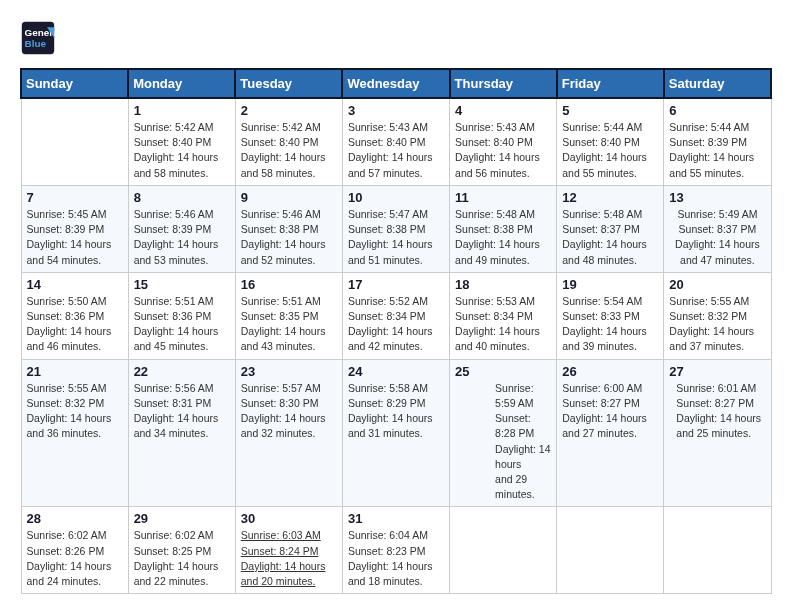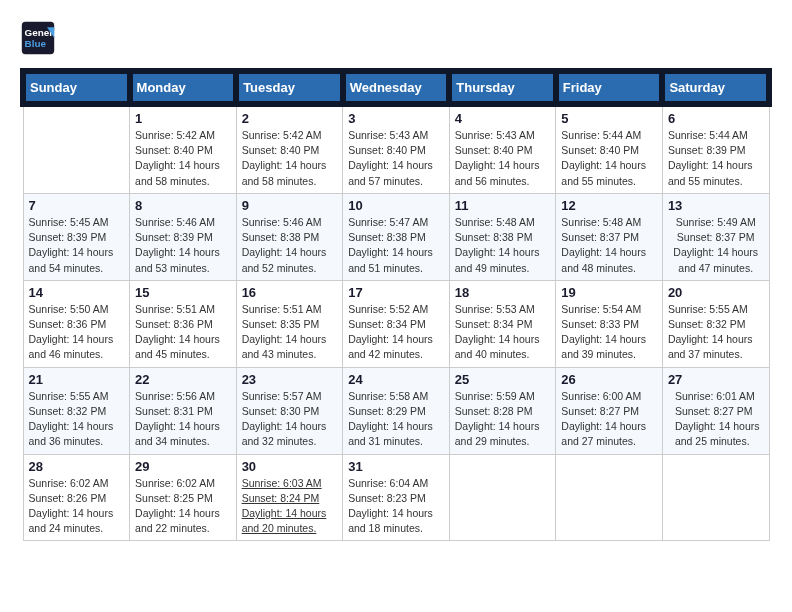--- a/index.html
+++ b/index.html
@@ -48,21 +48,21 @@
       border-collapse: collapse;
       font-size: 11px;
     }
     .calendar th {
       background: #2b6cb0;
       color: #fff;
       padding: 6px 4px;
       text-align: left;
       font-size: 13px;
       font-weight: bold;
-      border: 6px solid #0f172a;
+      border: 2px solid #0f172a;
     }
     .calendar td {
       border: 1px solid #ccc;
       vertical-align: top;
       padding: 4px 5px;
       width: calc(100% / 7);
       min-height: 70px;
       background: #fff;
     }
     .calendar tr:nth-child(even) td {
@@ -291,21 +291,21 @@
           </td>
           <td>
             <span class="day-num">24</span>
             <div class="cell-text" style="white-space: pre-line;">Sunrise: 5:58 AM
 Sunset: 8:29 PM
 Daylight: 14 hours
 and 31 minutes.</div>
           </td>
           <td>
             <span class="day-num">25</span>
-            <div class="cell-text" style="white-space: pre-line;">Sunrise: 5:59 AM
+            <div class="cell-text" style="white-space: pre-line; margin-left: 40px;">Sunrise: 5:59 AM
 Sunset: 8:28 PM
 Daylight: 14 hours
 and 29 minutes.</div>
           </td>
           <td>
             <span class="day-num">26</span>
             <div class="cell-text" style="white-space: pre-line;">Sunrise: 6:00 AM
 Sunset: 8:27 PM
 Daylight: 14 hours
 and 27 minutes.</div>

